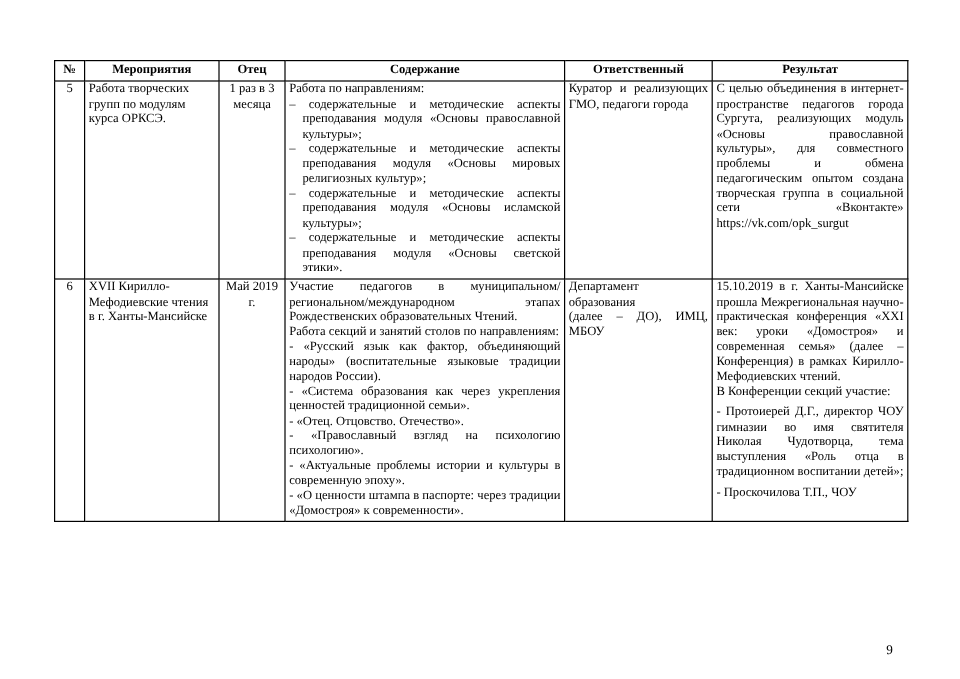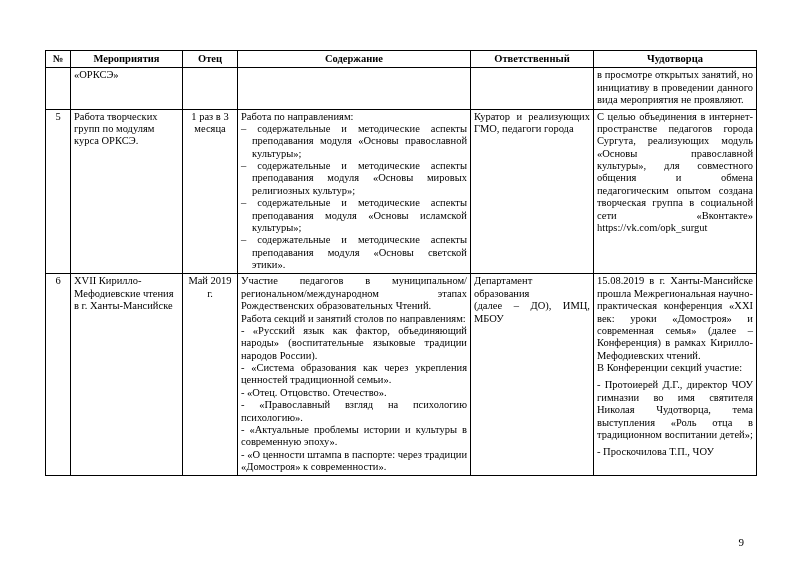--- a/index.html
+++ b/index.html
@@ -70,36 +70,24 @@
       <col style="width:123px">
       <col style="width:163px">
     </colgroup>
     <thead>
       <tr>
           <th>№</th>
           <th>Мероприятия</th>
           <th>Отец</th>
           <th>Содержание</th>
           <th>Ответственный</th>
-          <th>Чудотворца</th>
+          <th>Результат</th>
         </tr>
     </thead>
     <tbody>
-        <tr>
-          <td class="al-center"></td>
-          <td class="al-left">
-            <div class="para">«ОРКСЭ»</div>
-          </td>
-          <td class="al-center"></td>
-          <td class="al-justify"></td>
-          <td class="al-justify"></td>
-          <td class="al-justify">
-            <div class="para">в просмотре открытых занятий, но инициативу в проведении данного вида мероприятия не проявляют.</div>
-          </td>
-        </tr>
         <tr>
           <td class="al-center">
             <div class="para">5</div>
           </td>
           <td class="al-left">
             <div class="para">Работа творческих групп по модулям курса ОРКСЭ.</div>
           </td>
           <td class="al-center">
             <div class="para">1 раз в 3 месяца</div>
           </td>
@@ -107,21 +95,21 @@
             <div class="para">Работа по направлениям:</div>
             <div class="para hang">– содержательные и методические аспекты преподавания модуля «Основы православной культуры»;</div>
             <div class="para hang">– содержательные и методические аспекты преподавания модуля «Основы мировых религиозных культур»;</div>
             <div class="para hang">– содержательные и методические аспекты преподавания модуля «Основы исламской культуры»;</div>
             <div class="para hang">– содержательные и методические аспекты преподавания модуля «Основы светской этики».</div>
           </td>
           <td class="al-justify">
             <div class="para">Куратор и реализующих ГМО, педагоги города</div>
           </td>
           <td class="al-justify">
-            <div class="para">С целью объединения в интернет-пространстве педагогов города Сургута, реализующих модуль «Основы православной культуры», для совместного общения и обмена педагогическим опытом создана творческая группа в социальной сети «Вконтакте» https://vk.com/opk_surgut</div>
+            <div class="para">С целью объединения в интернет-пространстве педагогов города Сургута, реализующих модуль «Основы православной культуры», для совместного проблемы и обмена педагогическим опытом создана творческая группа в социальной сети «Вконтакте» https://vk.com/opk_surgut</div>
           </td>
         </tr>
         <tr>
           <td class="al-center">
             <div class="para">6</div>
           </td>
           <td class="al-left">
             <div class="para">XVII Кирилло-Мефодиевские чтения в г. Ханты-Мансийске</div>
           </td>
           <td class="al-center">
@@ -135,21 +123,21 @@
             <div class="para">- «Отец. Отцовство. Отечество».</div>
             <div class="para">- «Православный взгляд на психологию психологию».</div>
             <div class="para">- «Актуальные проблемы истории и культуры в современную эпоху».</div>
             <div class="para">- «О ценности штампа в паспорте: через традиции «Домостроя» к современности».</div>
           </td>
           <td class="al-justify">
             <div class="para">Департамент образования</div>
             <div class="para">(далее – ДО), ИМЦ, МБОУ</div>
           </td>
           <td class="al-justify">
-            <div class="para">15.08.2019 в г. Ханты-Мансийске прошла Межрегиональная научно-практическая конференция «XXI век: уроки «Домостроя» и современная семья» (далее – Конференция) в рамках Кирилло-Мефодиевских чтений.</div>
+            <div class="para">15.10.2019 в г. Ханты-Мансийске прошла Межрегиональная научно-практическая конференция «XXI век: уроки «Домостроя» и современная семья» (далее – Конференция) в рамках Кирилло-Мефодиевских чтений.</div>
             <div class="para">В Конференции секций участие:</div>
             <div class="para gap">- Протоиерей Д.Г., директор ЧОУ гимназии во имя святителя Николая Чудотворца, тема выступления «Роль отца в традиционном воспитании детей»;</div>
             <div class="para gap">- Проскочилова Т.П., ЧОУ</div>
           </td>
         </tr>
       </tbody>
   </table>
   <div class="page-number">9</div>
 </div>
 

